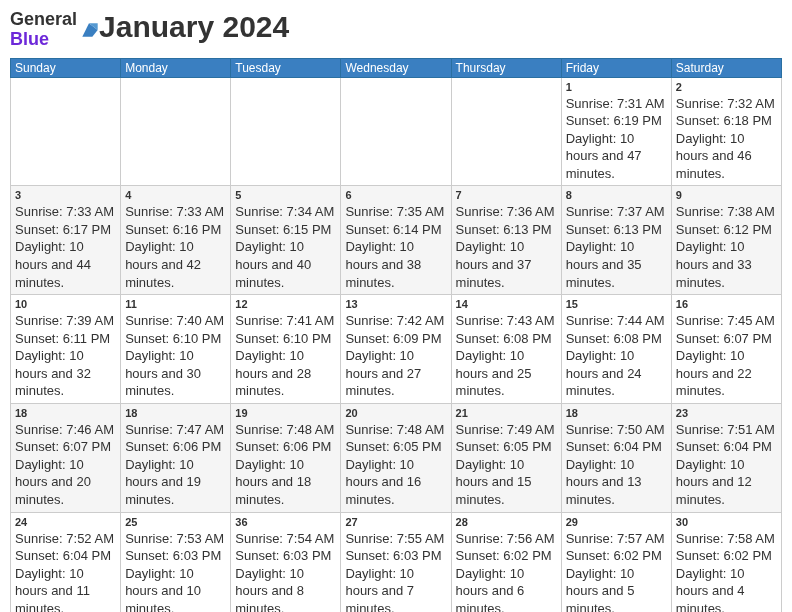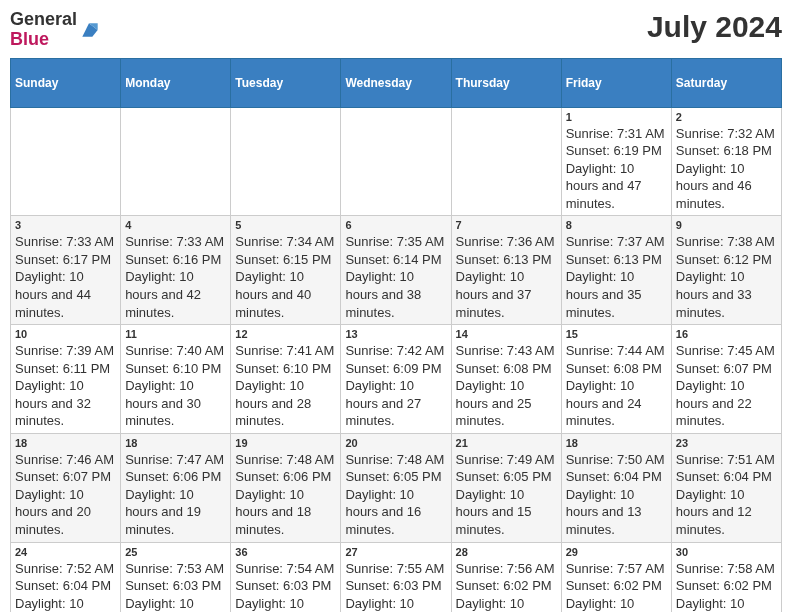--- a/index.html
+++ b/index.html
@@ -12,35 +12,35 @@
     }
     .page {
       width: 792px;
       height: 612px;
       padding: 10px;
       display: flex;
       flex-direction: column;
     }
     .header {
       display: flex;
-      justify-content: space-between;
+      justify-content: flex-start;
       align-items: flex-start;
       margin-bottom: 8px;
     }
     .logo {
       display: flex;
       align-items: center;
     }
     .logo-text {
       font-size: 18px;
       font-weight: bold;
       line-height: 1.1;
     }
     .logo-general { color: #333; }
-    .logo-blue { color: #be185d; }
+    .logo-blue { color: #6d28d9; }
     .logo-icon {
       width: 20px;
       height: 20px;
       margin-left: 2px;
     }
     .title-block {
       text-align: right;
     }
     .month-title {
       font-size: 30px;
@@ -55,22 +55,22 @@
       flex: 1;
       border: 1px solid #ccc;
       border-collapse: collapse;
       width: 100%;
       table-layout: fixed;
     }
     .calendar th {
       background: #3a7fc1;
       color: #fff;
       font-size: 12px;
-      font-weight: bold;
-      padding: 17px 4px;
+      font-weight: normal;
+      padding: 2px 4px;
       border: 1px solid #2a6fa1;
       text-align: left;
     }
     .calendar td {
       border: 1px solid #ccc;
       vertical-align: top;
       padding: 3px 4px;
       font-size: 9.5px;
       color: #333;
       background: #fff;
@@ -106,21 +106,21 @@
             <span class="logo-blue">Blue</span>
           </span>
           <svg class="logo-icon" viewBox="0 0 30 30" xmlns="http://www.w3.org/2000/svg">
             <polygon points="5,25 15,5 28,15 20,25" fill="#3a7fc1"></polygon>
             <polygon points="15,5 28,15 28,5" fill="#5599d1"></polygon>
           </svg>
         </div>
       </div>
     </div>
     <div class="title-block">
-      <div class="month-title">July 2024</div>
+      <div class="month-title">January 2024</div>
     </div>
   </div>
 
   <table class="calendar">
     <thead>
       <tr>
       <th>Sunday</th>
           <th>Monday</th>
           <th>Tuesday</th>
           <th>Wednesday</th>

